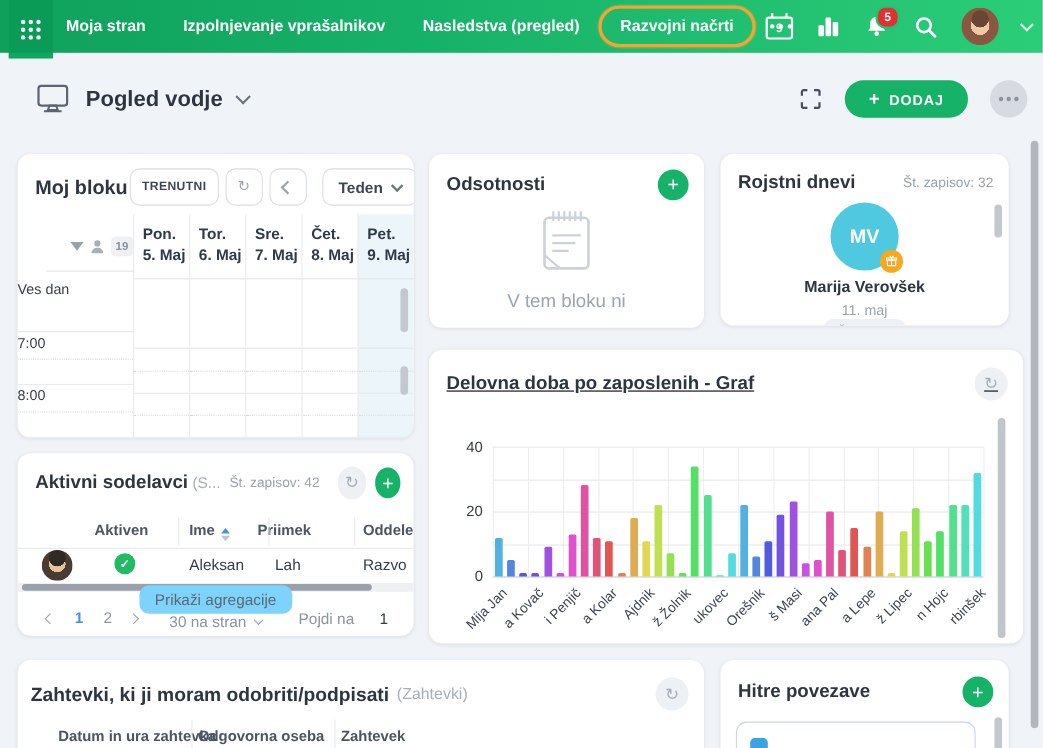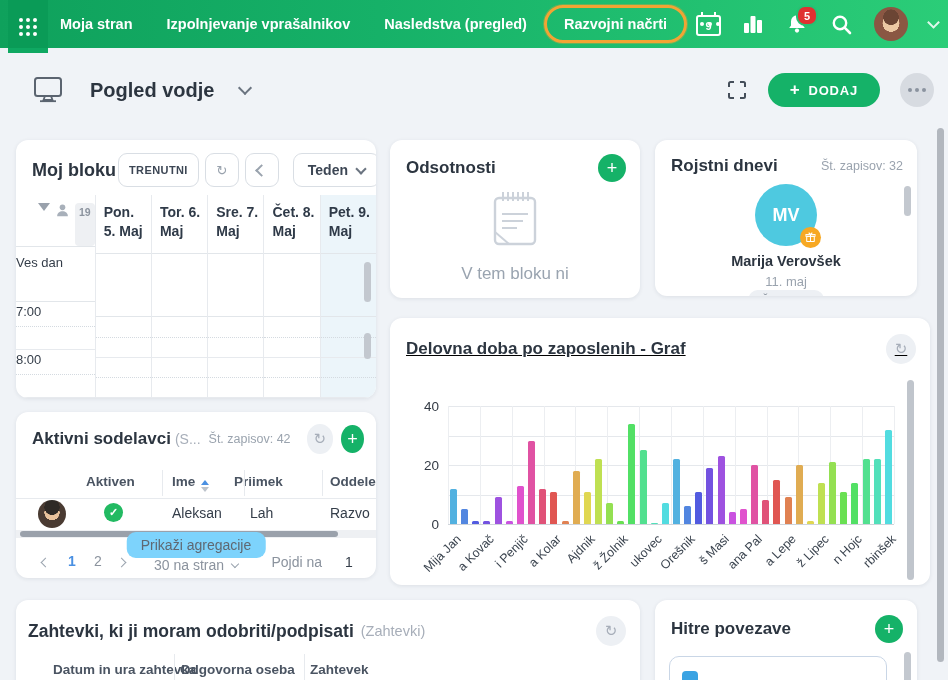--- a/index.html
+++ b/index.html
@@ -46,21 +46,21 @@
       radial-gradient(circle at 50% 48%, #edc9a4 0 34%, #8a5743 35% 70%, #74452f 100%);
     cursor:pointer;flex:0 0 auto;
   }
   .chev{display:inline-block;width:7px;height:7px;border-right:2px solid currentColor;border-bottom:2px solid currentColor;transform:rotate(45deg);}
   .chev.white{border-color:rgba(255,255,255,.85);}
   .tab-underline{position:absolute;left:8px;top:48px;width:40px;height:5px;background:#0fa862;z-index:31;}
 
   
   .page-header{position:absolute;left:0;top:48px;width:948px;height:84px;display:flex;align-items:center;}
   .ph-title{display:flex;align-items:center;gap:14px;margin-left:32px;color:#2c3540;}
-  .ph-title h1{font-size:20px;margin:12px;font-weight:bold;}
+  .ph-title h1{font-size:20px;margin:0;font-weight:bold;}
   .ph-right{position:absolute;right:14px;display:flex;align-items:center;gap:20px;}
   .btn-add{
     background:#15b268;color:#fff;border:none;border-radius:20px;height:34px;padding:0 22px;
     font-size:13px;font-weight:bold;letter-spacing:.8px;display:flex;align-items:center;gap:8px;cursor:pointer;
     font-family:"Liberation Sans",sans-serif;
   }
   .btn-add .plus{font-size:17px;font-weight:bold;}
   .btn-circle-gray{
     width:34px;height:34px;border-radius:50%;background:#d7dbe1;border:none;display:flex;
     align-items:center;justify-content:center;gap:3px;cursor:pointer;
@@ -91,21 +91,21 @@
     display:flex;align-items:center;justify-content:center;cursor:pointer;font-family:"Liberation Sans",sans-serif;
   }
   .btn-trenutni{font-size:11px;letter-spacing:.4px;padding:0 10px;font-weight:bold;margin-left:0;}
   .btn-sq{width:34px;flex:0 0 34px;color:#9aa3ae;}
   .btn-teden{font-size:14px;font-weight:bold;padding:0 14px;gap:9px;margin-left:8px;}
   .btn-teden .chev{border-color:#6b7480;width:6px;height:6px;margin-top:-3px;}
   .schedule{position:absolute;left:0;top:55px;right:0;bottom:0;display:flex;}
   .sc-col{flex:1;border-left:1px solid #e7eaee;display:flex;flex-direction:column;}
   .sc-timecol{flex:0 0 77px;border-left:none;}
   .sc-head{height:60px;border-bottom:1px solid #e2e6ea;font-size:14px;font-weight:bold;color:#2f3a48;padding:8px 2px 0 8px;line-height:1.35;}
-  .sc-corner{display:flex;gap:5px;padding:8px 0 0 22px;}
+  .sc-corner{display:flex;align-items:center;gap:5px;padding:8px 0 0 22px;margin-left:26px;}
   .tri-down{width:0;height:0;border-left:6px solid transparent;border-right:6px solid transparent;border-top:8px solid #99a1ac;}
   .count-badge{background:#eef0f3;border-radius:4px;font-size:10.5px;font-weight:bold;color:#8b939e;padding:2px 4px;}
   .sc-allday{height:65px;border-bottom:1px solid #e2e6ea;font-size:13px;color:#343d49;padding:8px 0 0 22px;}
   .sc-hour{height:45px;border-bottom:1px solid #e7eaee;font-size:13px;color:#343d49;padding:2px 0 0 22px;position:relative;}
   .sc-hour::after{content:"";position:absolute;left:0;right:0;top:50%;border-top:1px dotted #d4dae0;}
   .sc-col .sc-allday,.sc-col .sc-hour{padding-left:0;}
   .sc-today{background:#ecf5fa;}
 
   
   #card-absences{left:390px;top:140px;width:250px;height:158px;}

